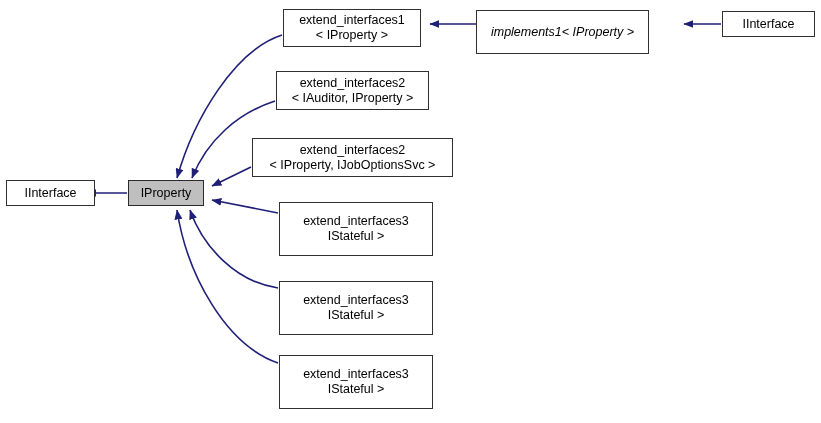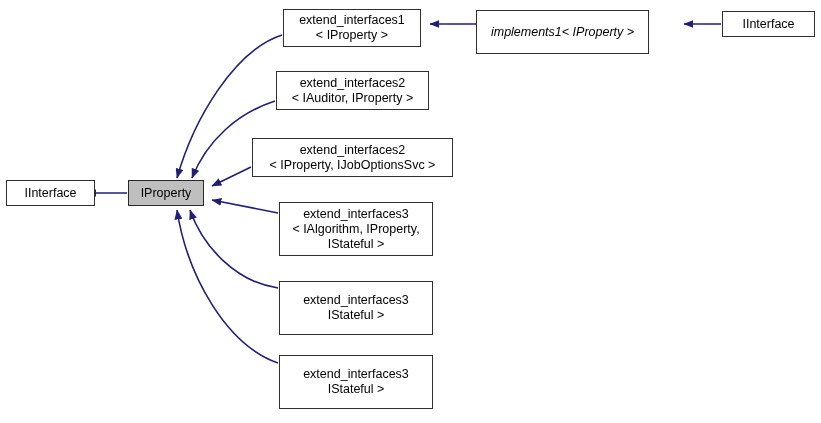--- a/index.html
+++ b/index.html
@@ -98,21 +98,20 @@
     <span class="line">&lt; IAuditor, IProperty &gt;</span>
   </div>
 
   <div class="node" style="left: 252px; top: 138px; width: 201px; height: 39px;">
     <span class="line">extend_interfaces2</span>
     <span class="line">&lt; IProperty, IJobOptionsSvc &gt;</span>
   </div>
 
   <div class="node" style="left: 279px; top: 202px; width: 154px; height: 54px;">
     <span class="line">extend_interfaces3</span>
-    <span class="line">&lt; IAlgorithm, IProperty,</span>
     <span class="line">IStateful &gt;</span>
   </div>
 
   <div class="node" style="left: 279px; top: 281px; width: 154px; height: 54px;">
     <span class="line">extend_interfaces3</span>
     <span class="line">IStateful &gt;</span>
   </div>
 
   <div class="node" style="left: 279px; top: 355px; width: 154px; height: 54px;">
     <span class="line">extend_interfaces3</span>

